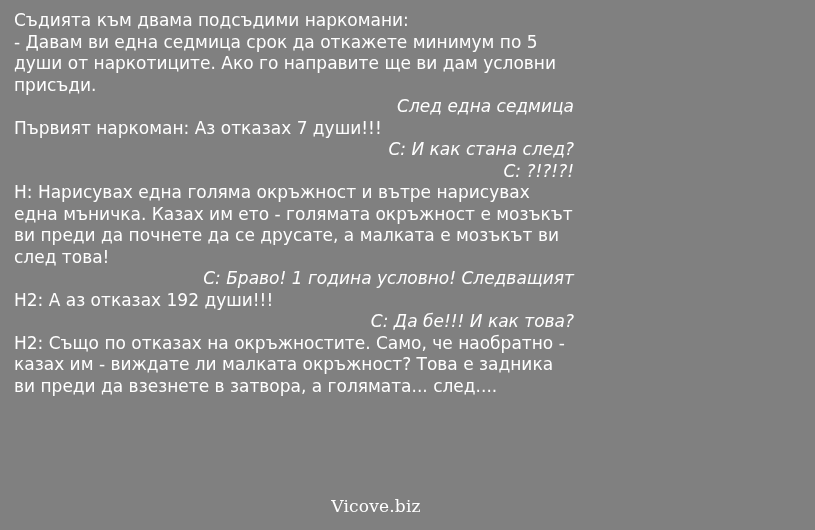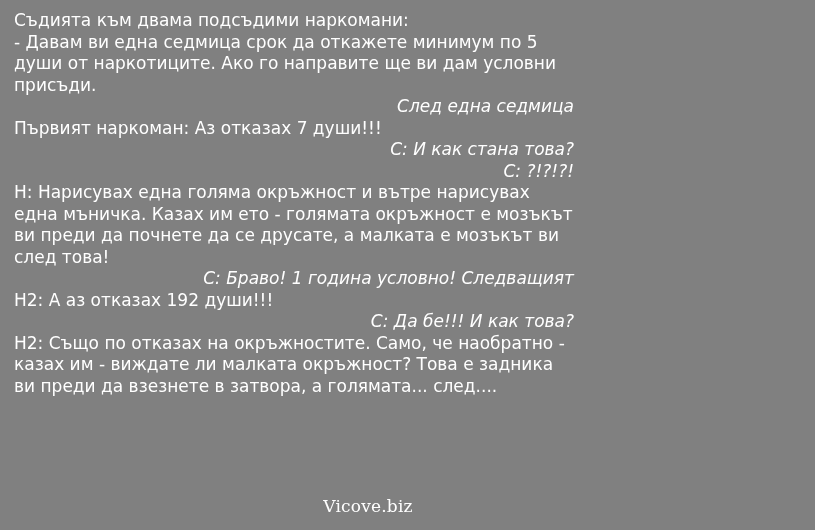--- a/index.html
+++ b/index.html
@@ -32,21 +32,21 @@
   .line {
     color: #ffffff;
     white-space: pre-wrap;
   }
   .line.italic {
     font-style: italic;
     text-align: right;
   }
   .footer {
     position: absolute;
-    left: 0;
+    left: 8px;
     bottom: 14px;
     width: 736px;
     text-align: center;
   }
   .footer-text {
     font-family: "DejaVu Serif", serif;
     color: #ffffff;
     font-size: 17px;
     letter-spacing: 0.2px;
   }
@@ -54,21 +54,21 @@
 </head>
 <body>
 
 <div class="page">
 
   <div class="joke-body">
     <div class="line">Съдията към двама подсъдими наркомани:</div>
     <div class="line">- Давам ви една седмица срок да откажете минимум по 5 души от наркотиците. Ако го направите ще ви дам условни присъди.</div>
     <div class="line italic">След една седмица</div>
     <div class="line">Първият наркоман: Аз отказах 7 души!!!</div>
-    <div class="line italic">С: И как стана това?</div>
+    <div class="line italic">С: И как стана след?</div>
     <div class="line italic">С: ?!?!?!</div>
     <div class="line">Н: Нарисувах една голяма окръжност и вътре нарисувах една мъничка. Казах им ето - голямата окръжност е мозъкът ви преди да почнете да се друсате, а малката е мозъкът ви след това!</div>
     <div class="line italic">С: Браво! 1 година условно! Следващият</div>
     <div class="line">Н2: А аз отказах 192 души!!!</div>
     <div class="line italic">С: Да бе!!! И как това?</div>
     <div class="line">Н2: Също по отказах на окръжностите. Само, че наобратно - казах им - виждате ли малката окръжност? Това е задника ви преди да взезнете в затвора, а голямата... след....</div>
   </div>
 
   <div class="footer">
     <span class="footer-text">Vicove.biz</span>

